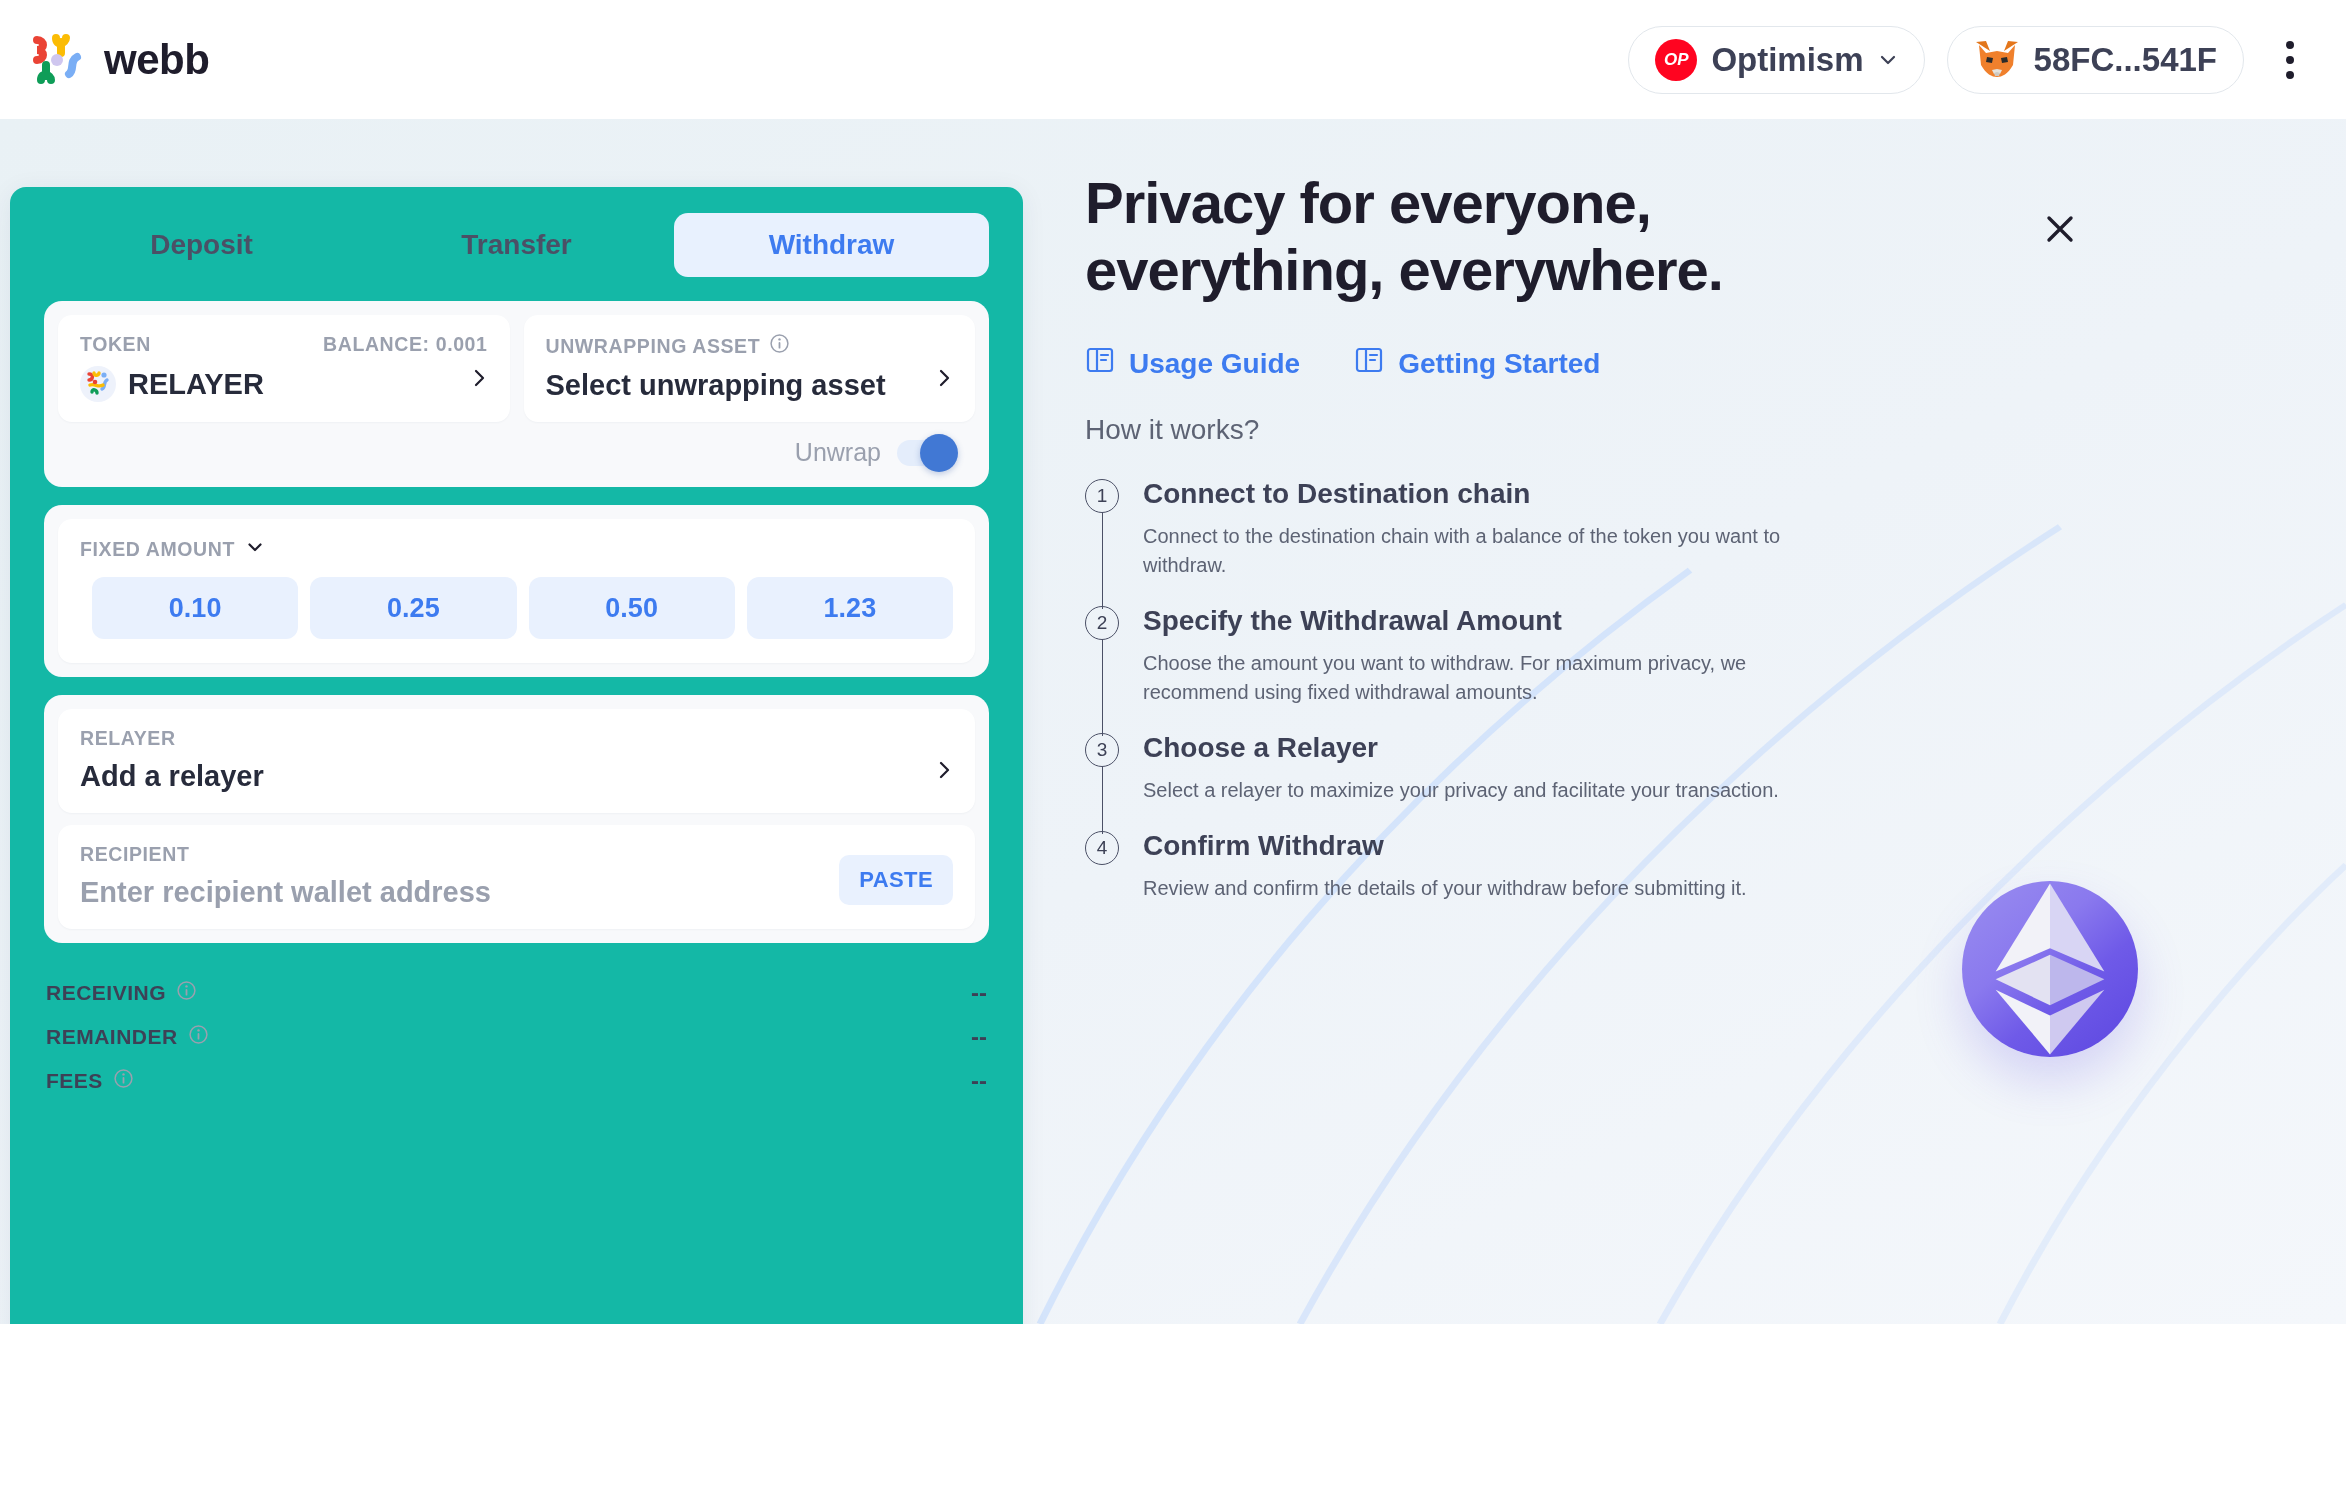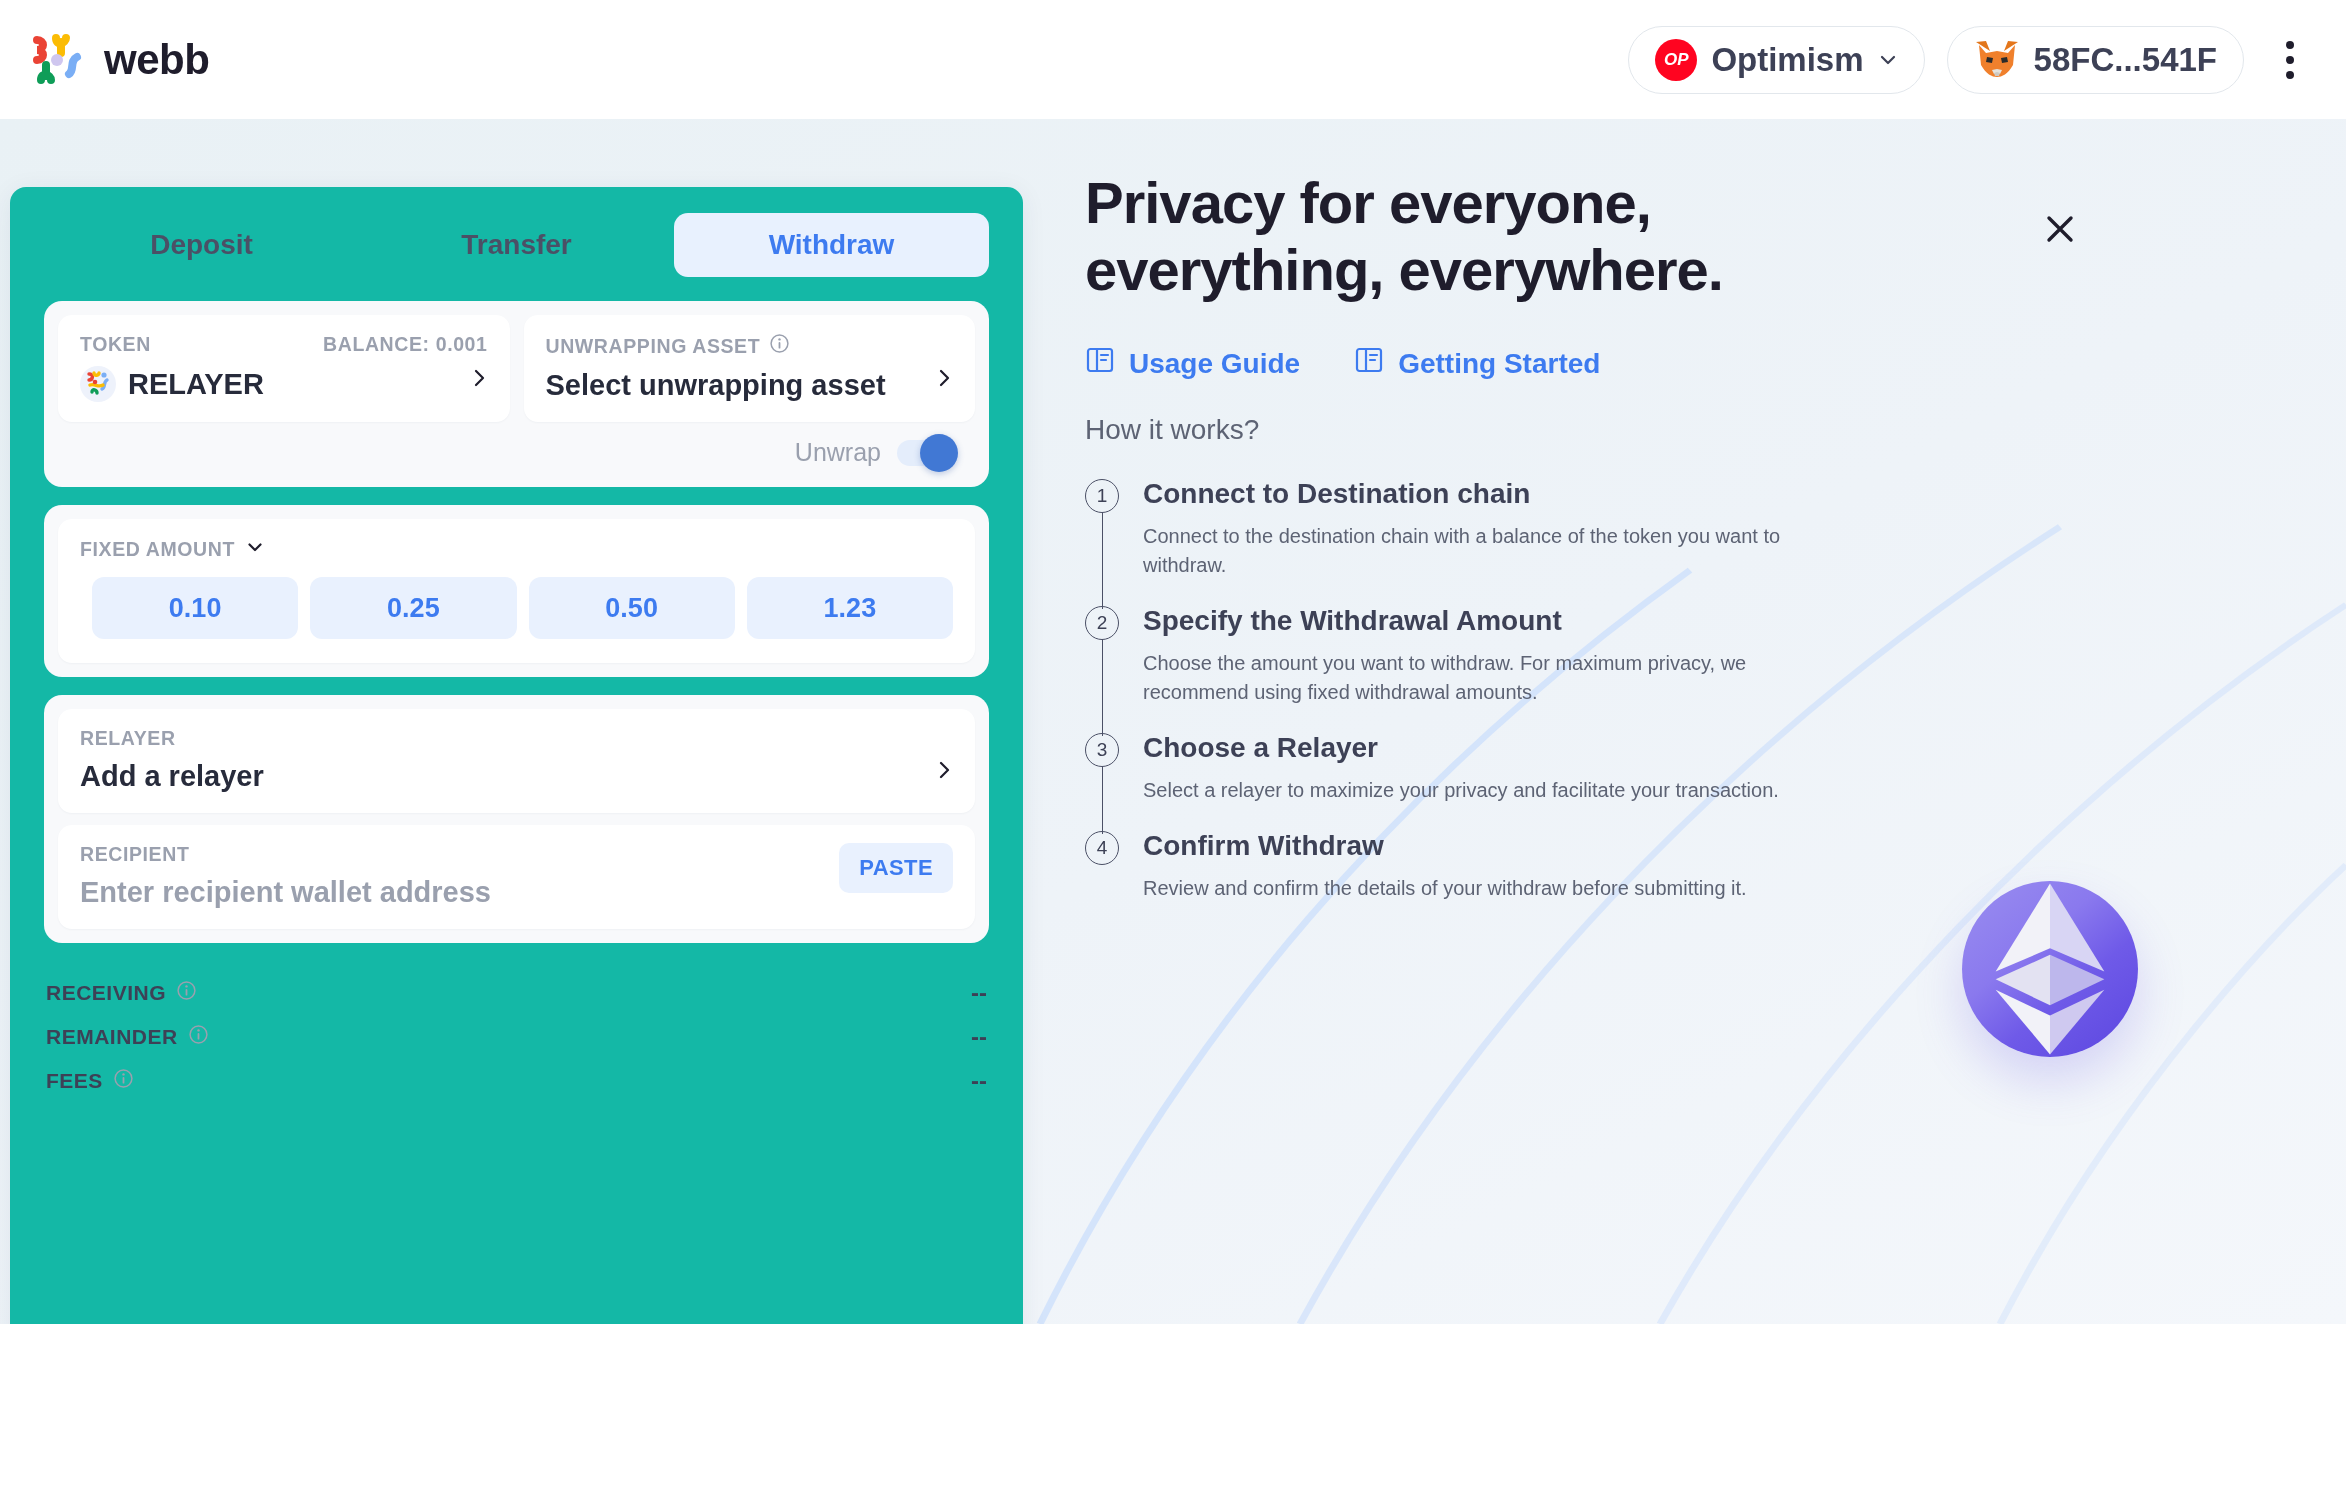--- a/index.html
+++ b/index.html
@@ -161,21 +161,21 @@
   }
 
   .stack { background: #f8f9fb; border-radius: 18px; padding: 14px; margin-bottom: 22px; }
   .stack .sub-card + .sub-card { margin-top: 12px; }
   .recipient-card { display: flex; align-items: flex-end; }
   .recipient-left { flex: 1; min-width: 0; }
   .paste-btn {
     background: #e9f1fe; border: none; border-radius: 10px;
     padding: 12px 20px; font-size: 22px; font-weight: 700; color: #3d7bf0;
     cursor: pointer; font-family: inherit; letter-spacing: .4px;
-    margin-bottom: 16px;
+    margin-bottom: 4px;
     text-align: center;
   }
   .ph-input {
     border: none; outline: none; width: 100%;
     font-size: 29px; font-weight: 700; color: #272b3b;
     font-family: inherit; background: transparent; padding: 0; margin-top: 10px;
   }
   .ph-input::placeholder { color: #9aa0ae; font-weight: 700; }
 
   .summary { padding: 6px 2px 0 2px; }

